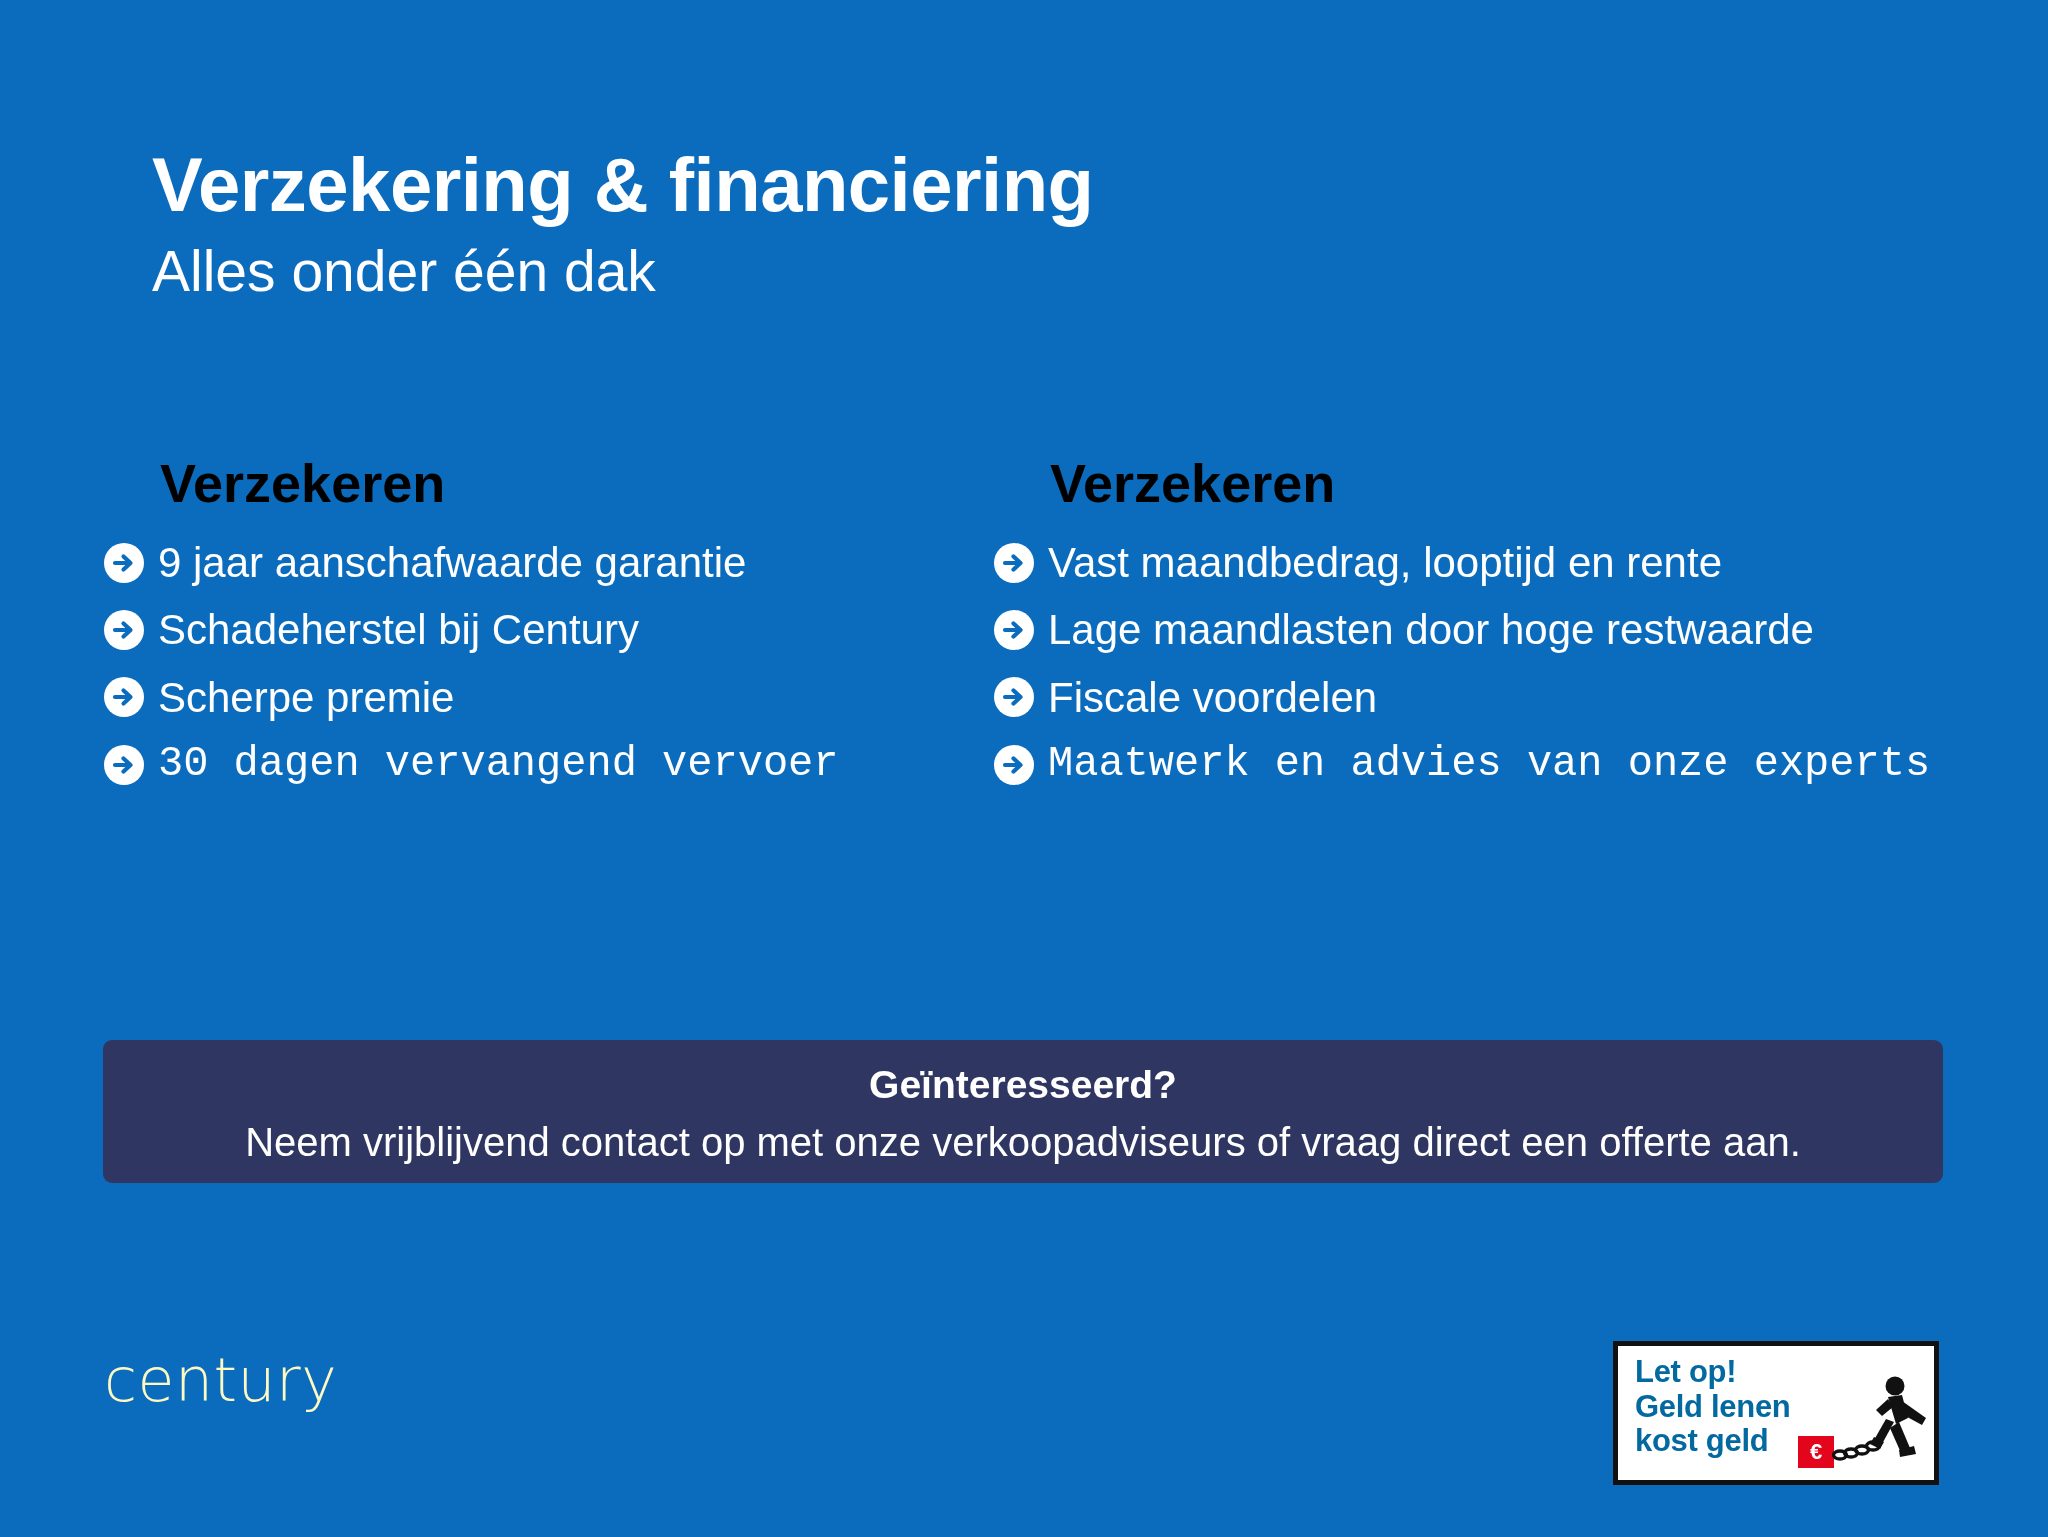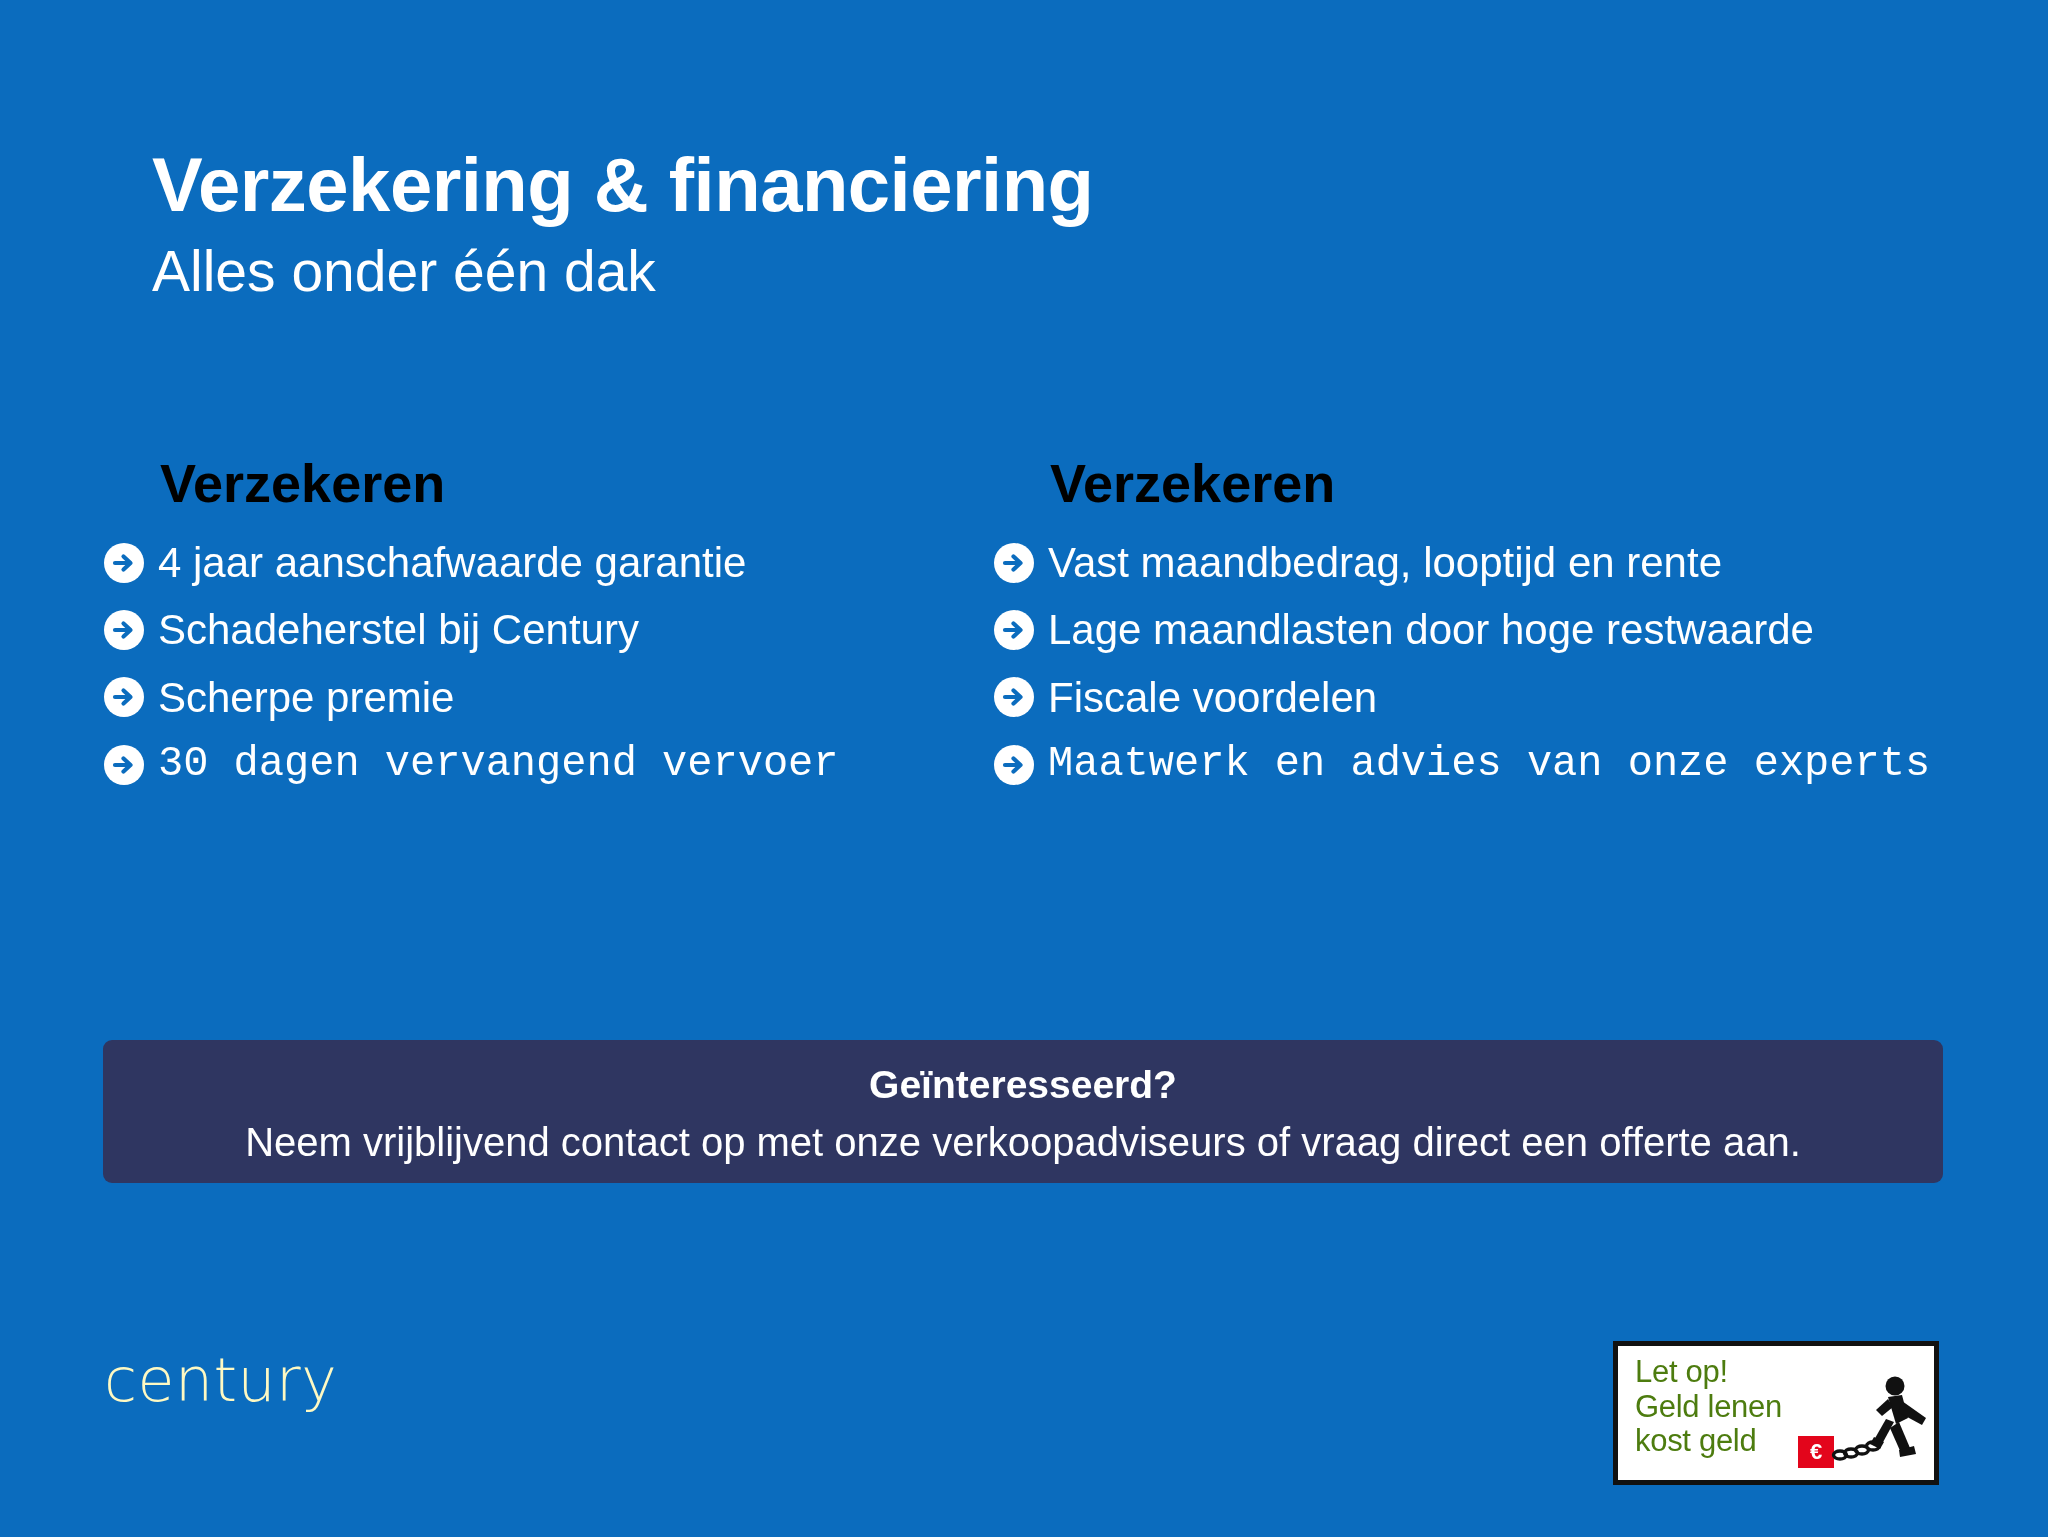--- a/index.html
+++ b/index.html
@@ -161,22 +161,22 @@
   .warning-inner {
     position: relative;
     width: 100%;
     height: 100%;
   }
   .warning-text {
     position: absolute;
     left: 17px;
     top: 9px;
     font-size: 31px;
-    font-weight: 400;
-    color: #4d7c0f;
+    font-weight: 700;
+    color: #0369a1;
     line-height: 1.12;
     letter-spacing: -0.3px;
     white-space: pre;
     font-family: "Liberation Sans", sans-serif;
   }
   .warning-art {
     position: absolute;
     right: 4px;
     bottom: 4px;
     width: 132px;
@@ -197,21 +197,21 @@
 
     <div class="column col-left">
       <h2 class="col-head">Verzekeren</h2>
       <ul class="bullets">
 
         <li class="bullet">
           <svg class="arrow-icon" viewBox="0 0 40 40">
             <circle cx="20" cy="20" r="20" fill="#FFFFFF"></circle>
             <path d="M11 20 h13 M19.5 13.5 L26.5 20 L19.5 26.5" fill="none" stroke="#0B6CBE" stroke-width="4.2" stroke-linecap="round" stroke-linejoin="round"></path>
           </svg>
-          <span class="bullet-text">4 jaar aanschafwaarde garantie</span>
+          <span class="bullet-text">9 jaar aanschafwaarde garantie</span>
         </li>
 
         <li class="bullet">
           <svg class="arrow-icon" viewBox="0 0 40 40">
             <circle cx="20" cy="20" r="20" fill="#FFFFFF"></circle>
             <path d="M11 20 h13 M19.5 13.5 L26.5 20 L19.5 26.5" fill="none" stroke="#0B6CBE" stroke-width="4.2" stroke-linecap="round" stroke-linejoin="round"></path>
           </svg>
           <span class="bullet-text">Schadeherstel bij Century</span>
         </li>
 

